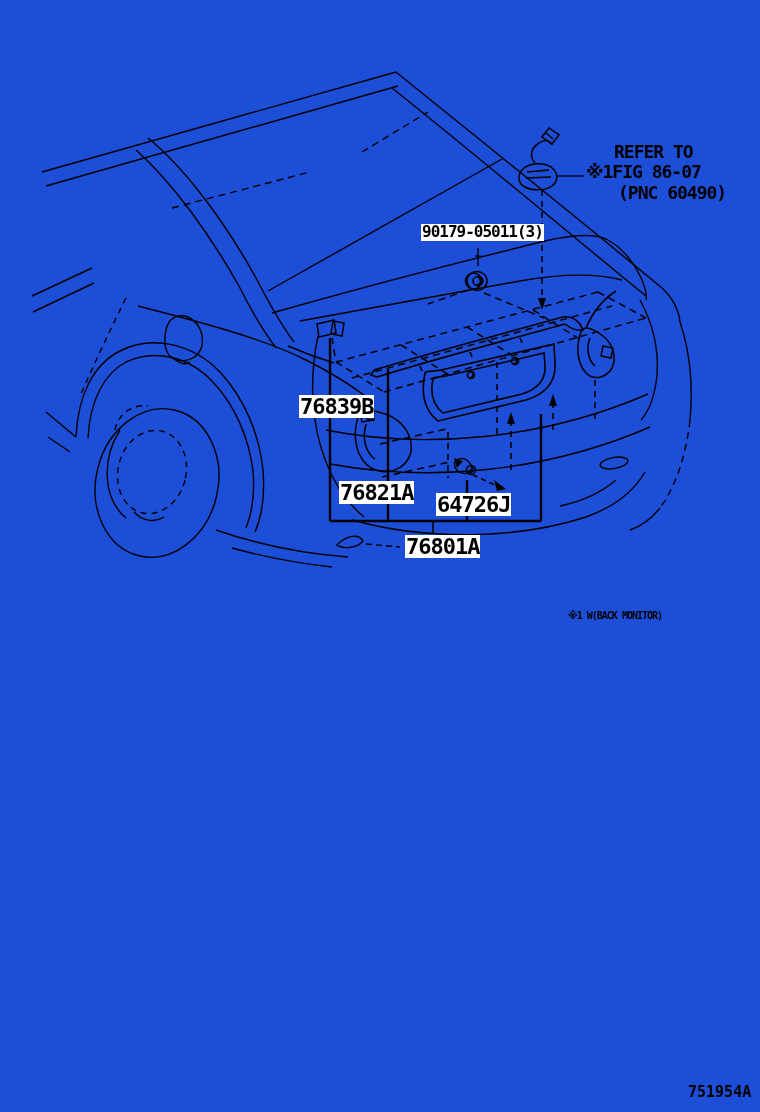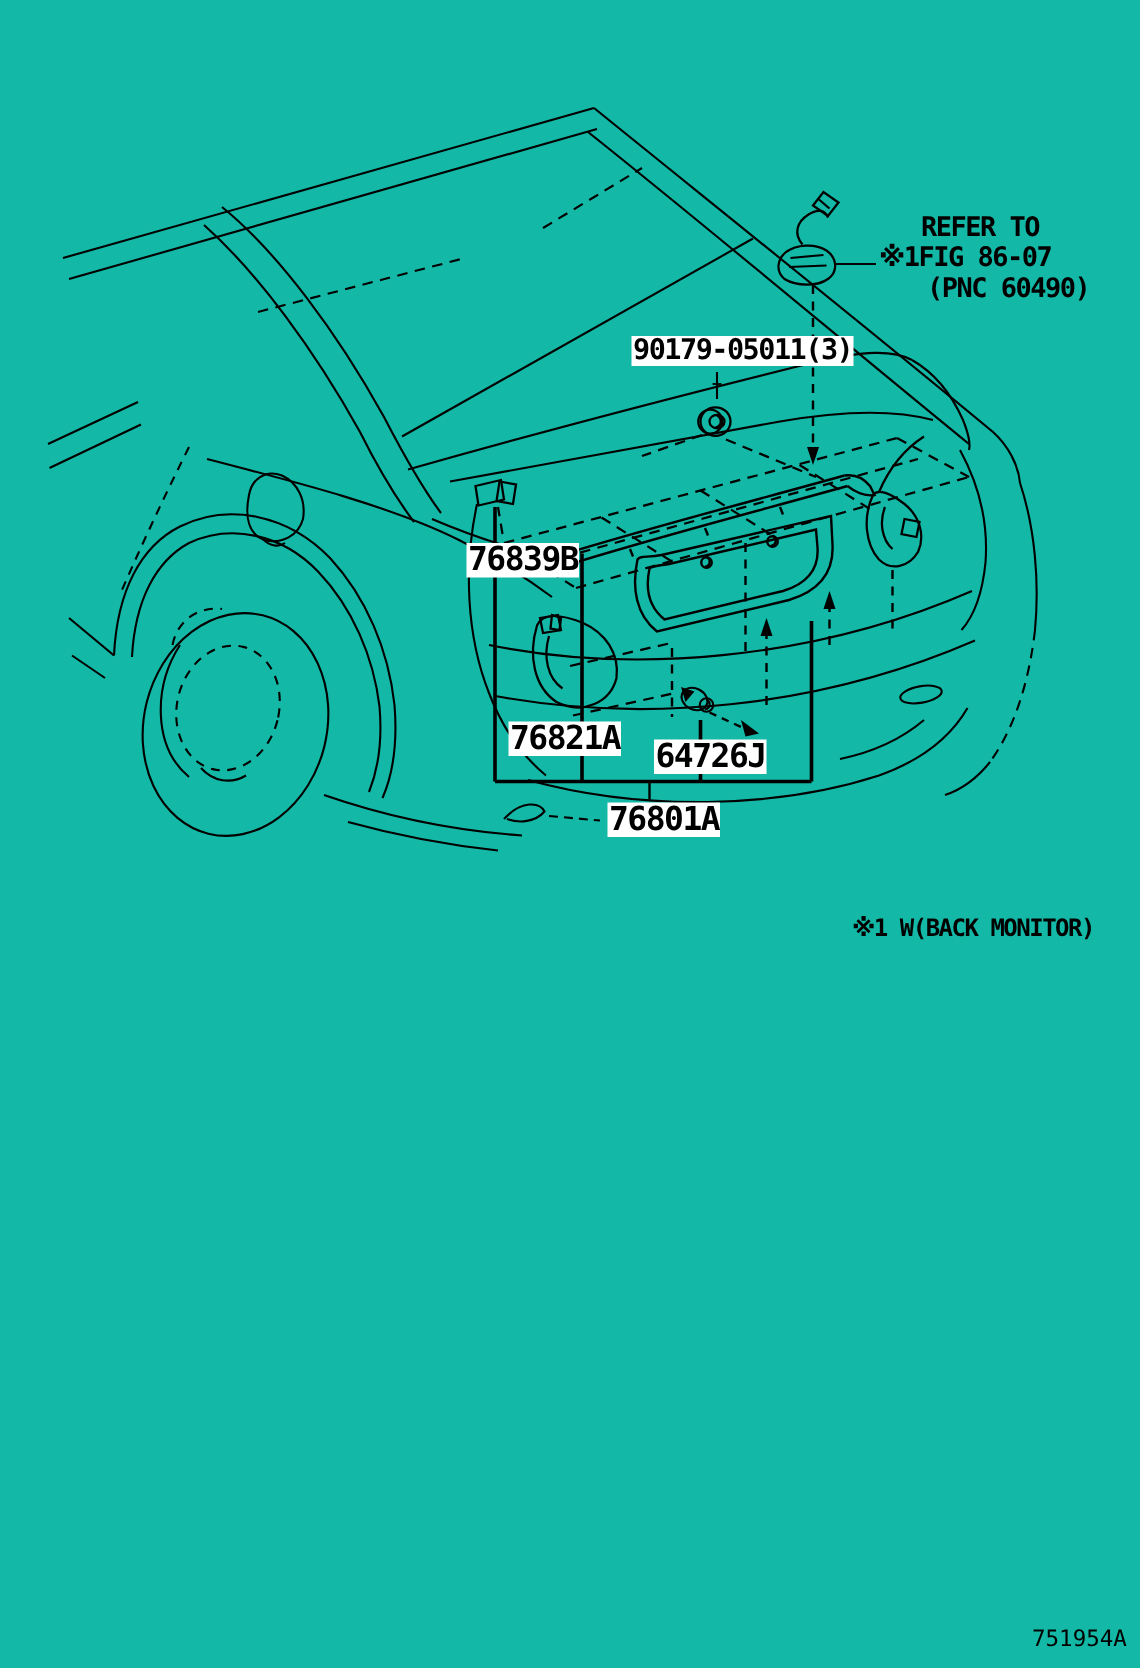--- a/index.html
+++ b/index.html
@@ -1,24 +1,24 @@
 <!DOCTYPE html>
 <html><head>
 <meta charset="utf-8">
 <style>
   html,body{margin:0;padding:0;background:#fff;}
-  #stage{position:relative;width:760px;height:1112px;background:#14b8a6;overflow:hidden;
+  #stage{position:relative;width:760px;height:1112px;background:#1d4ed8;overflow:hidden;
          font-family:"DejaVu Sans Mono","DejaVu Sans",monospace;}
   #lineart{position:absolute;left:0;top:0;}
   .plabel{position:absolute;font-weight:700;color:#000;background:#fff;white-space:nowrap;
           line-height:1.05;padding:0 1px;}
   .lbl22{font-size:22px;letter-spacing:-1px;}
-  .lbl19{font-size:19px;letter-spacing:-1px;}
+  .lbl19{font-size:16px;letter-spacing:-1px;}
   .lbl18{font-size:18px;letter-spacing:-1px;background:transparent;}
-  .lbl14{font-size:16px;letter-spacing:-1px;background:transparent;}
+  .lbl14{font-size:10px;letter-spacing:-1px;background:transparent;}
   .lbl15{font-size:15px;letter-spacing:0;background:transparent;}
   svg path, svg line, svg ellipse, svg circle, svg polyline{fill:none;stroke:#000;}
 </style>
 </head>
 <body>
 
 <div id="stage">
 
   <svg id="lineart" width="760" height="1112" viewBox="0 0 760 1112">
 
@@ -176,25 +176,25 @@
       <polygon points="549,406 557,406 553,394" fill="#000" stroke="none" stroke-dasharray="none"></polygon>
     </g>
   </svg>
 
   <div class="plabel lbl18" style="left:613px;top:143px;">REFER TO</div>
   <div class="plabel lbl18" style="left:585px;top:163px;">※1FIG 86-07</div>
   <div class="plabel lbl18" style="left:617px;top:184px;">(PNC 60490)</div>
 
   <div class="plabel lbl19" style="left:421px;top:224px;">90179-05011(3)</div>
 
-  <div class="plabel lbl22" style="left:299px;top:362px;margin-left:12px;">76839B</div>
+  <div class="plabel lbl22" style="left:299px;top:395px;">76839B</div>
 
   <div class="plabel lbl22" style="left:339px;top:481px;">76821A</div>
 
   <div class="plabel lbl22" style="left:436px;top:493px;">64726J</div>
 
   <div class="plabel lbl22" style="left:405px;top:535px;">76801A</div>
 
   <div class="plabel lbl14" style="left:567px;top:611px;">※1 W(BACK MONITOR)</div>
 
-  <div class="plabel lbl15" style="left:687px;top:1085px;font-weight:400;text-align:center;">751954A</div>
+  <div class="plabel lbl15" style="left:687px;top:1085px;font-weight:700;text-align:center;">751954A</div>
 
 </div>
 
 </body></html>

